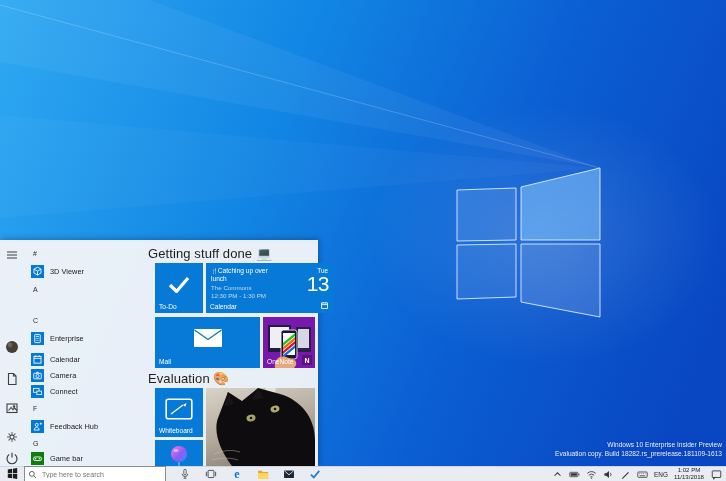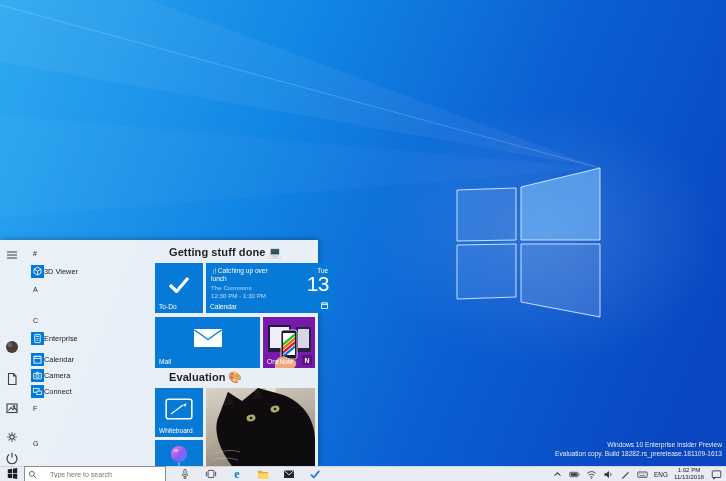--- a/index.html
+++ b/index.html
@@ -23,32 +23,32 @@
     box-shadow:1px -1px 6px rgba(0,0,0,.28);
   }
   .rail-btn{position:absolute;left:5px;width:14px;height:14px;cursor:pointer;}
   .rail-btn svg{width:14px;height:14px;display:block;}
   .app-header{
     position:absolute;left:33px;height:14px;display:flex;align-items:center;
     font-size:7px;color:#2b2b2b;width:110px;cursor:pointer;
   }
   .app-row{
     position:absolute;left:31px;height:15px;width:120px;
-    display:flex;align-items:center;cursor:pointer;
+    display:flex;align-items:center;gap:6px;cursor:pointer;
   }
   .app-ico{
     width:13px;height:13px;background:#0379d5;flex:0 0 13px;
     display:flex;align-items:center;justify-content:center;
   }
   .app-ico.green{background:#107c10;}
   .app-ico svg{width:11px;height:11px;display:block;}
   .app-label{font-size:7.4px;color:#1a1a1a;white-space:nowrap;}
   .group-header{
-    position:absolute;left:169px;font-size:11px;color:#201f1e;
-    font-weight:bold;letter-spacing:.1px;cursor:pointer;
+    position:absolute;left:148px;font-size:13px;color:#201f1e;
+    font-weight:normal;letter-spacing:.1px;cursor:pointer;
   }
   .tile{
     position:absolute;background:#0779d6;color:#fff;overflow:hidden;cursor:pointer;
   }
   .tile-label{
     position:absolute;left:4px;bottom:3px;font-size:6.6px;color:#fff;white-space:nowrap;
   }
   .tile-glyph{position:absolute;left:50%;top:42%;transform:translate(-50%,-50%);}
   
   .cal-event{position:absolute;left:5px;top:4px;width:66px;font-size:6.6px;line-height:8px;color:#fff;}
@@ -67,21 +67,21 @@
     position:absolute;left:0;top:466px;width:726px;height:15px;
     background:#e9edf3;border-top:1px solid #cfd5dc;box-sizing:border-box;
     display:flex;align-items:center;
   }
   .tb-btn{
     height:15px;display:flex;align-items:center;justify-content:center;cursor:pointer;
   }
   #start-button{width:24px;}
   #search-box{
     width:142px;height:16px;background:#fff;border:1px solid #888d92;
-    display:flex;align-items:center;gap:11px;padding:0 3px;box-sizing:border-box;
+    display:flex;align-items:center;gap:3px;padding:0 3px;box-sizing:border-box;
   }
   #search-box svg{flex:0 0 9px;}
   #search-input{
     border:none;outline:none;flex:1;font-size:7px;color:#444;
     font-family:"Liberation Sans","DejaVu Sans",sans-serif;background:transparent;min-width:0;
   }
   .tb-icon{width:26px;}
   .tb-icon svg{width:12px;height:12px;display:block;}
   #tray{margin-left:auto;display:flex;align-items:center;height:15px;}
   .tray-btn{height:15px;display:flex;align-items:center;justify-content:center;width:17px;cursor:pointer;}
@@ -227,25 +227,45 @@
           <rect x="6.2" y="6.5" width="5.8" height="4.5" fill="#0379d5"></rect>
         </svg>
       </span>
     <span class="app-label">Connect</span>
   </div>
 
   <div class="app-header" style="top:161px">
       <span>F</span>
     </div>
 
+  <div class="app-row" style="top:179px">
+    <span class="app-ico">
+        <svg viewBox="0 0 14 14" fill="none" stroke="#fff" stroke-width="1.1">
+          <circle cx="6" cy="4.9" r="1.9"></circle>
+          <path d="M2.8 11.5c.3-2.4 1.7-3.6 3.2-3.6s2.9 1.2 3.2 3.6z"></path>
+          <path d="M9.8 3.4h2.8M11.2 2v2.8" stroke-width="0.9"></path>
+        </svg>
+      </span>
+    <span class="app-label">Feedback Hub</span>
+  </div>
 
   <div class="app-header" style="top:196px">
       <span>G</span>
     </div>
 
+  <div class="app-row" style="top:211px">
+    <span class="app-ico green">
+        <svg viewBox="0 0 14 14" fill="none" stroke="#fff" stroke-width="1.1">
+          <rect x="1.8" y="5" width="10.4" height="4.6" rx="2.2"></rect>
+          <circle cx="4.6" cy="7.3" r="0.5" fill="#fff"></circle>
+          <circle cx="9.4" cy="7.3" r="0.5" fill="#fff"></circle>
+        </svg>
+      </span>
+    <span class="app-label">Game bar</span>
+  </div>
 
   <div class="group-header" style="top:6px"><span>Getting stuff done 💻</span></div>
 
   <div class="tile" style="left:155px;top:23px;width:48px;height:50px;">
     <svg class="tile-glyph" width="22" height="18" viewBox="0 0 22 18">
         <path d="M2 10 8.5 16.5 20 3" stroke="#fff" stroke-width="3.2" fill="none"></path>
       </svg>
     <span class="tile-label">To-Do</span>
   </div>
 

